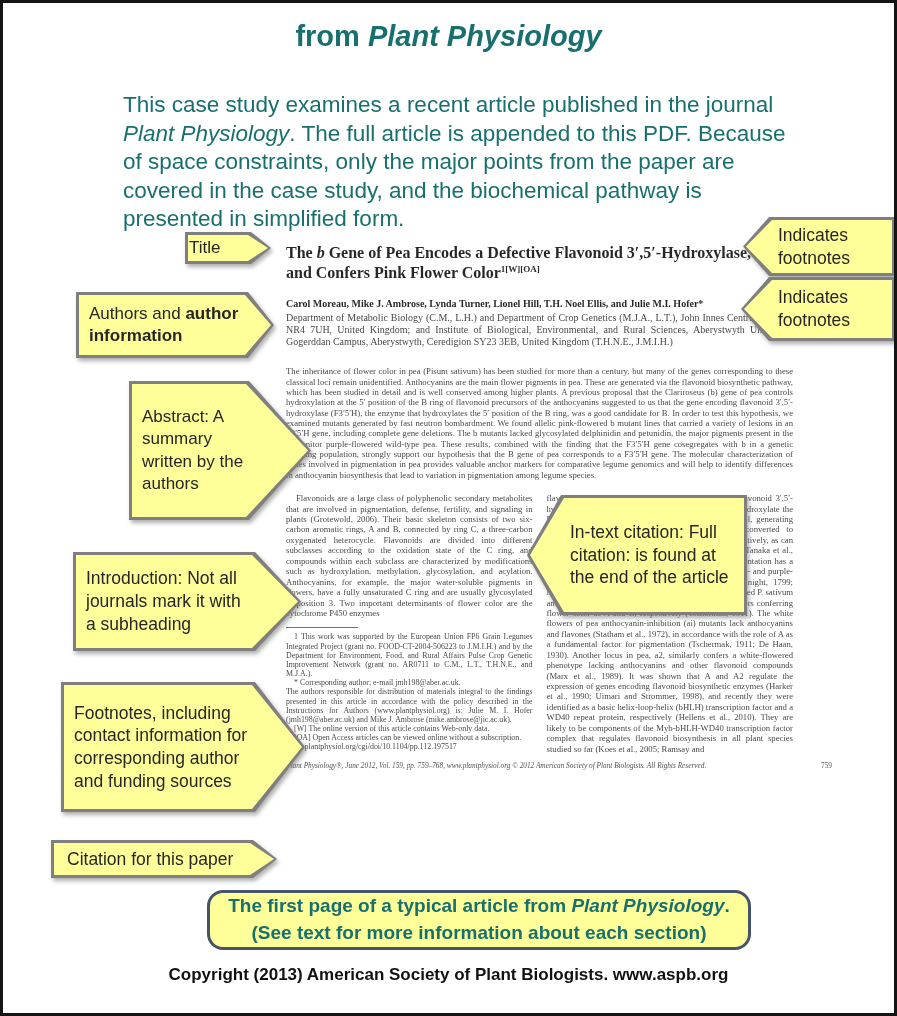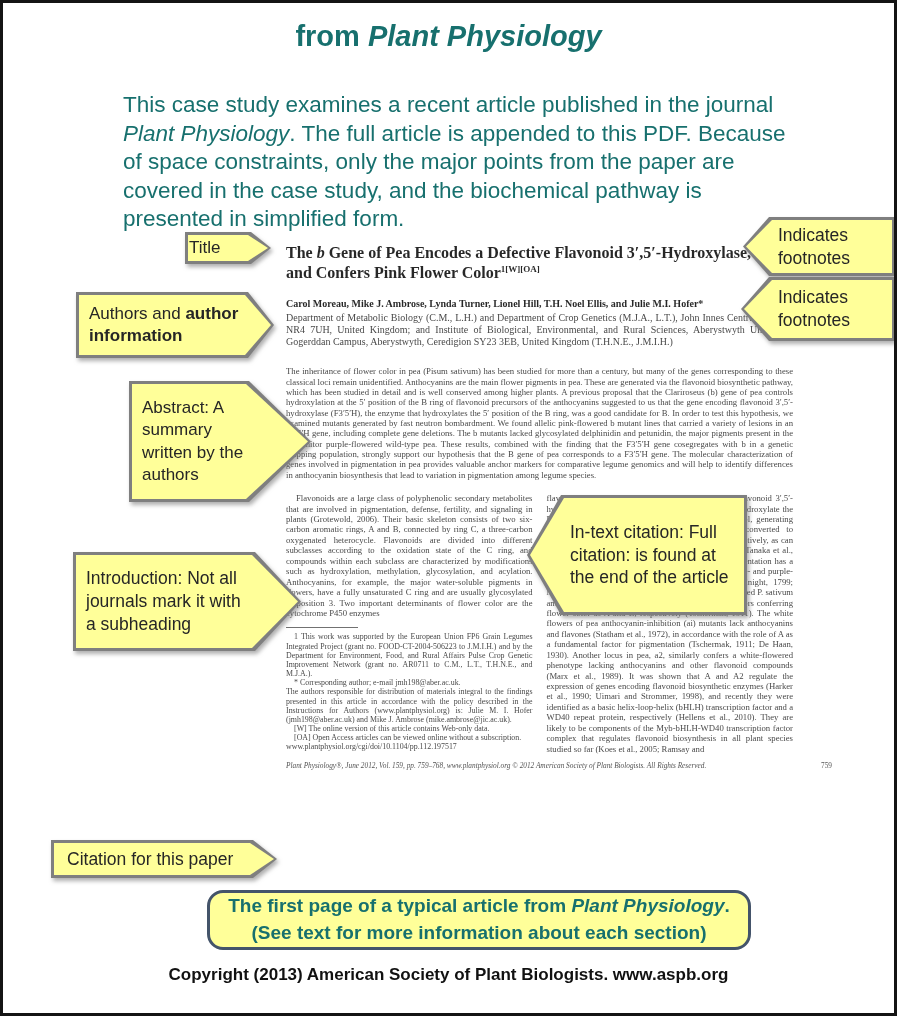--- a/index.html
+++ b/index.html
@@ -100,21 +100,21 @@
   }
   .co-right .co-text { padding-left: 13px; padding-right: calc(var(--tip) + 2px); }
   .co-left  .co-text { padding-left: calc(var(--tip) + 9px); padding-right: 4px; }
 
   #co-title     { left: 182px; top: 229px; width: 86px;  height: 32px; --tip: 20px; }
   #co-title .co-text { padding-left: 4px; font-size: 17px; }
   #co-if1       { left: 740px; top: 214px; width: 152px; height: 59px; --tip: 26px; }
   #co-if2       { left: 738px; top: 274px; width: 154px; height: 64px; --tip: 28px; }
   #co-authors   { left: 73px;  top: 289px; width: 198px; height: 66px; --tip: 26px; }
   #co-authors .co-text { font-size: 17px; }
-  #co-abstract  { left: 126px; top: 378px; width: 182px; height: 121px; --tip: 62px; }
+  #co-abstract  { left: 126px; top: 378px; width: 182px; height: 139px; --tip: 62px; }
   #co-abstract .co-text { font-size: 17px; }
   #co-intro     { left: 70px;  top: 549px; width: 228px; height: 99px;  --tip: 46px; }
   #co-intext    { left: 524px; top: 492px; width: 220px; height: 120px; --tip: 34px; }
   #co-footnotes { left: 58px;  top: 679px; width: 244px; height: 130px; --tip: 50px; }
   #co-citation  { left: 48px;  top: 837px; width: 226px; height: 38px;  --tip: 24px; }
   #co-citation .co-text { padding-left: 16px; }
   .co-bold { font-weight: bold; }
 
   
   .caption-box {
@@ -227,20 +227,27 @@
   </div>
 
   <div class="callout co-left" id="co-intext">
     <div class="co-shape"></div>
     <div class="co-fill"></div>
     <div class="co-text">
         <span>In-text citation: Full citation: is found at the end of the article</span>
       </div>
   </div>
 
+  <div class="callout co-right" id="co-footnotes">
+    <div class="co-shape"></div>
+    <div class="co-fill"></div>
+    <div class="co-text">
+        <span>Footnotes, including contact information for corresponding author and funding sources</span>
+      </div>
+  </div>
 
   <div class="callout co-right" id="co-citation">
     <div class="co-shape"></div>
     <div class="co-fill"></div>
     <div class="co-text">
         <span>Citation for this paper</span>
       </div>
   </div>
 
   <div class="caption-box">

